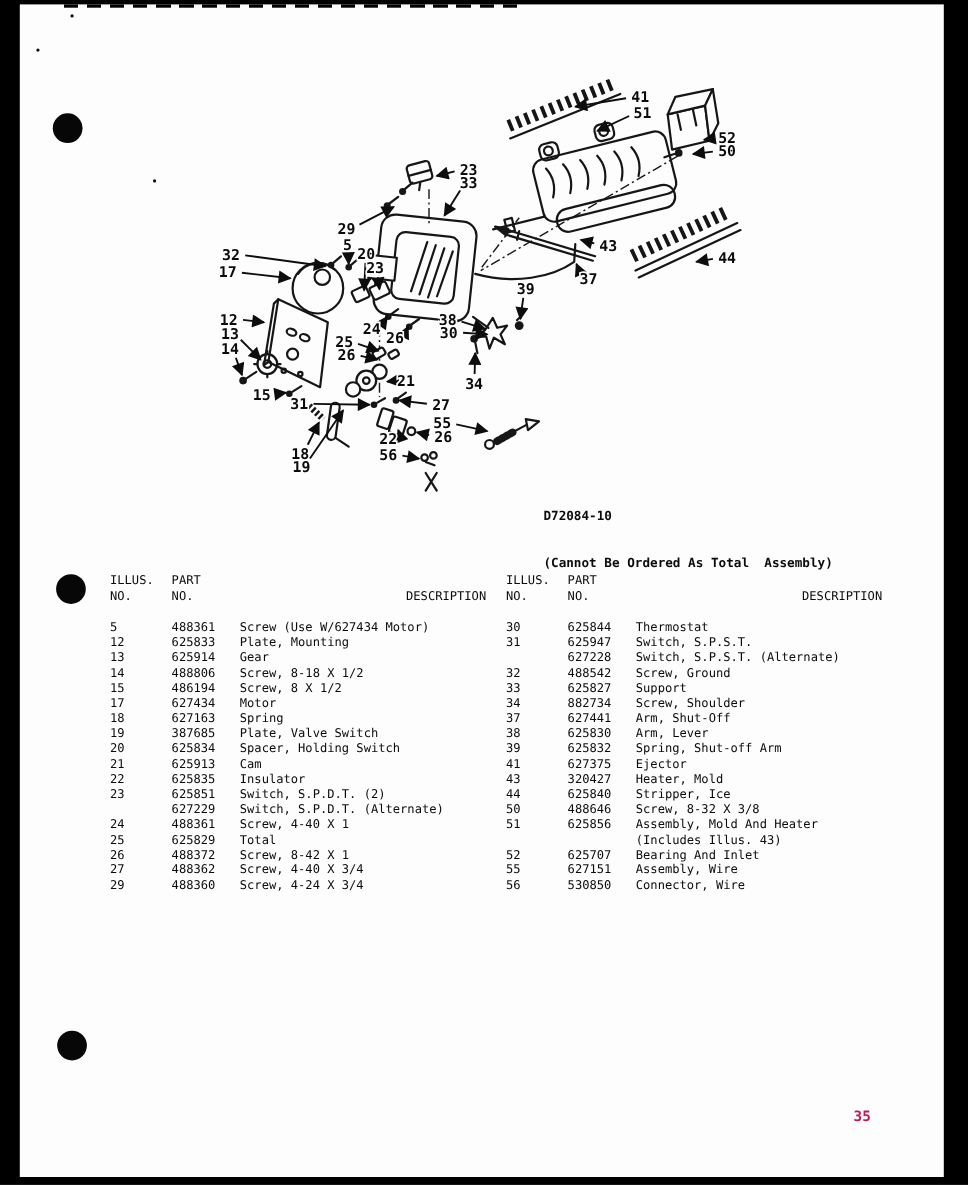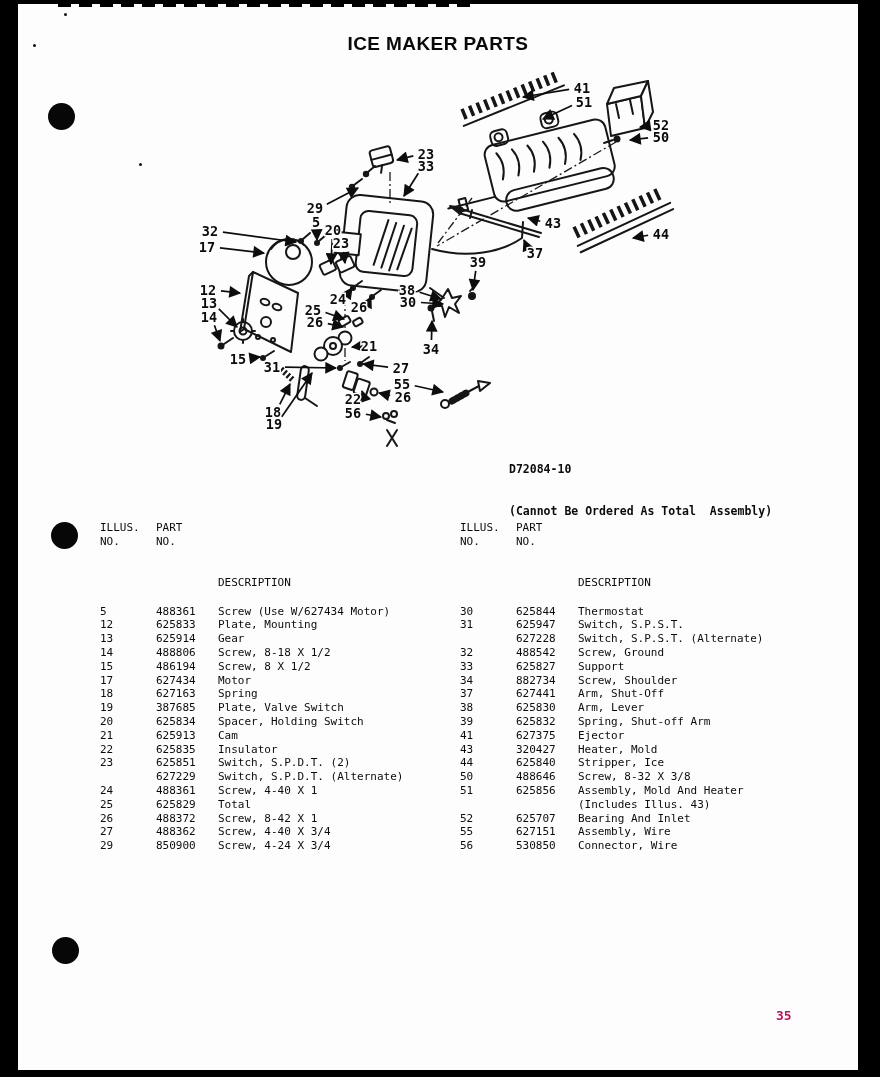--- a/index.html
+++ b/index.html
@@ -12,46 +12,45 @@
   .speck{position:absolute;width:3px;height:3px;border-radius:50%;background:#111;}
   .title{position:absolute;top:29px;left:0;width:100%;text-align:center;
      font-family:"Liberation Sans",sans-serif;font-weight:bold;font-size:19px;
      letter-spacing:.4px;color:#090909;}
   .diagram{position:absolute;left:152px;top:66px;width:530px;height:410px;}
   .part{fill:none;stroke:#161616;stroke-width:2;stroke-linecap:round;stroke-linejoin:round;}
   .cl{fill:none;stroke:#1a1a1a;stroke-width:1.3;stroke-dasharray:9 3 2 3;}
   .callout{font-family:"DejaVu Sans Mono",monospace;font-weight:bold;font-size:13.5px;
      fill:#0b0b0b;text-anchor:middle;paint-order:stroke;stroke:#fdfdfd;stroke-width:3px;}
   .leader{stroke:#0d0d0d;stroke-width:1.7;}
-  .caption{position:absolute;left:491px;top:430px;font-weight:bold;font-size:11.5px;
+  .caption{position:absolute;left:476px;top:430px;font-weight:bold;font-size:11.5px;
      line-height:14px;white-space:pre;color:#0b0b0b;}
   .ptable{position:absolute;top:517px;width:342px;font-weight:normal;font-size:11px;
      line-height:13.8px;color:#0b0b0b;}
   .ptable.left{left:82px;}
   .ptable.right{left:442px;}
   .hdr,.rows{display:grid;grid-template-columns:56px 62px 1fr;}
-  .hdr .desc{text-align:left;margin-top:41px;}
+  .hdr .desc{text-align:right;}
   .rows{margin-top:15px;}
   .cell{white-space:pre;overflow:visible;}
   .pageno{position:absolute;left:758px;top:1004px;font-weight:bold;font-size:13px;color:#be185d;}
 </style>
 </head>
 <body>
 
 <div class="page">
 
   <div class="edge-dashes"></div>
   <div class="hole" style="left:30px;top:99px;"></div>
   <div class="hole" style="left:33px;top:518px;"></div>
   <div class="hole" style="left:34px;top:933px;"></div>
   <div class="speck" style="left:46px;top:9px;"></div>
   <div class="speck" style="left:15px;top:40px;"></div>
   <div class="speck" style="left:121px;top:159px;"></div>
 
-  <div class="title">ICE MAKER PARTS</div>
 
   <svg class="diagram" viewBox="170 70 530 410">
     <defs>
       <marker id="ah" viewBox="0 0 10 10" refX="9" refY="5" markerWidth="8" markerHeight="7" orient="auto-start-reverse">
         <path d="M0,0 L10,5 L0,10 z" fill="#0d0d0d"></path>
       </marker>
     </defs>
 
     <g>
 
@@ -339,21 +338,21 @@
         <div class="cell">25</div>
         <div class="cell">625829</div>
         <div class="cell">Total</div>
         <div class="cell">26</div>
         <div class="cell">488372</div>
         <div class="cell">Screw, 8-42 X 1</div>
         <div class="cell">27</div>
         <div class="cell">488362</div>
         <div class="cell">Screw, 4-40 X 3/4</div>
         <div class="cell">29</div>
-        <div class="cell">850900</div>
+        <div class="cell">488360</div>
         <div class="cell">Screw, 4-24 X 3/4</div>
       </div>
   </div>
 
   <div class="ptable right">
     <div class="hdr">
       <div class="cell">ILLUS.</div>
       <div class="cell">PART</div>
       <div class="cell"></div>
       <div class="cell">NO.</div>

